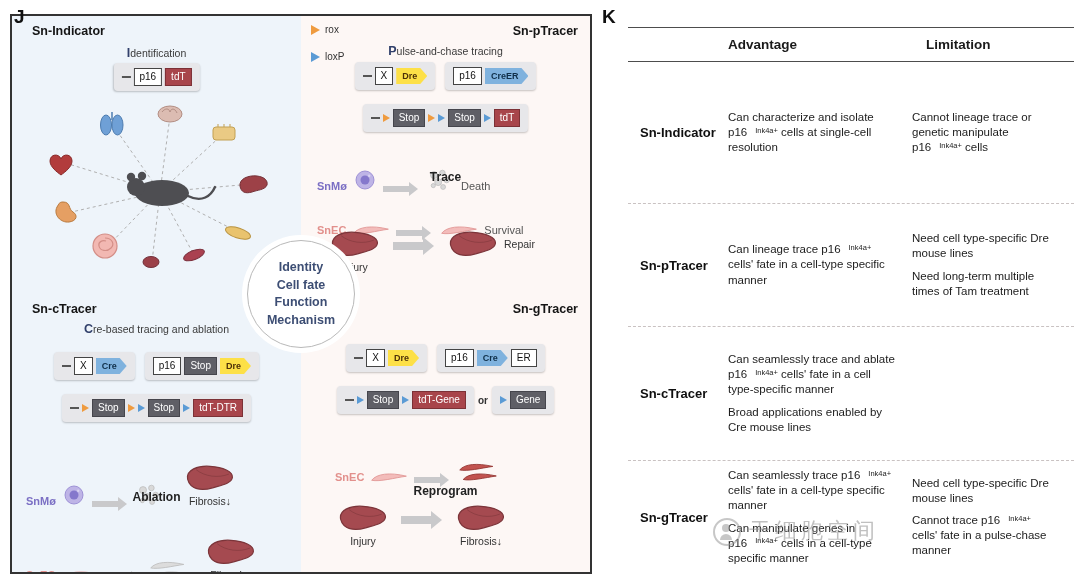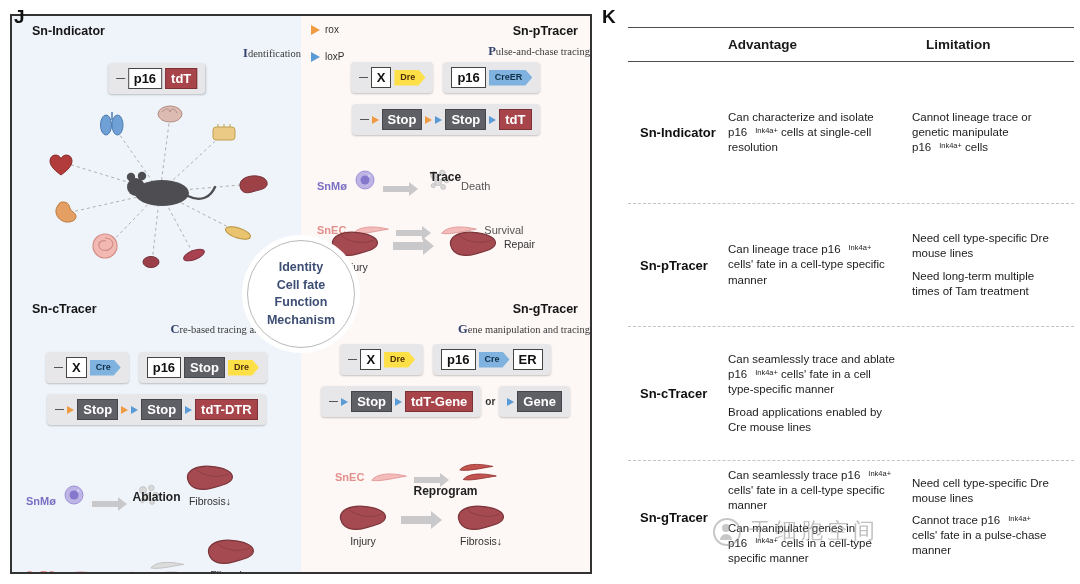--- a/index.html
+++ b/index.html
@@ -11,34 +11,34 @@
   .panel-label{position:absolute;font-size:19px;font-weight:800;color:#111;z-index:30;}
   
   .panelJ{position:absolute;left:10px;top:14px;width:578px;height:556px;border:2px solid #333;background:#fff;}
   .quad{position:absolute;overflow:hidden;}
   .q-tl{left:0;top:0;width:50%;height:50%;background:#eef4fa;border-right:1px solid #ababab;border-bottom:1px solid #ababab;}
   .q-tr{right:0;top:0;width:50%;height:50%;background:#fdf7f5;border-bottom:1px solid #ababab;}
   .q-bl{left:0;bottom:0;width:50%;height:50%;background:#eef4fa;border-right:1px solid #ababab;}
   .q-br{right:0;bottom:0;width:50%;height:50%;background:#fdf7f5;}
   .q-title{position:absolute;top:8px;font-size:12.5px;font-weight:800;color:#151515;}
   .q-title.left{left:20px;} .q-title.right{right:12px;}
-  .subtitle{position:absolute;left:0;width:100%;text-align:right;font-size:10.5px;color:#3a3a3a;font-family:Liberation Serif, serif;}
+  .subtitle{position:absolute;left:0;width:100%;text-align:center;font-size:10.5px;color:#3a3a3a;}
   .subtitle .cap{font-weight:800;color:#31406b;font-size:12.5px;}
   .center-circle{
     position:absolute;left:50%;top:50%;transform:translate(-50%,-50%);
     width:106px;height:106px;border-radius:50%;background:#fff;border:1px solid #b9b9b9;
     display:flex;flex-direction:column;justify-content:center;align-items:center;
     font-weight:800;color:#3d4e74;font-size:12.5px;line-height:1.4;z-index:20;
     box-shadow:0 0 0 5px #ffffff;
   }
   
   .construct{background:#e7e7ea;border-radius:4px;padding:5px 8px;display:flex;align-items:center;gap:3px;box-shadow:0 1px 2px rgba(0,0,0,.22);}
   .construct.abs{position:absolute;}
   .c-row{position:absolute;left:0;width:100%;display:flex;justify-content:center;gap:10px;align-items:center;}
-  .gbox{font-size:13px;line-height:1;padding:3px 5px;border:1px solid #444;background:#fff;color:#111;font-weight:700;white-space:nowrap;}
+  .gbox{font-size:10px;line-height:1;padding:3px 5px;border:1px solid #444;background:#fff;color:#111;font-weight:400;white-space:nowrap;}
   .gbox.red{background:#a8454b;border-color:#7c3136;color:#fff;}
   .gbox.dark{background:#5f5f66;border-color:#45454c;color:#fff;}
   .garrow{font-size:9px;line-height:1;padding:3.5px 10px 3.5px 6px;font-weight:700;white-space:nowrap;
     clip-path:polygon(0 0,calc(100% - 7px) 0,100% 50%,calc(100% - 7px) 100%,0 100%);}
   .garrow.orange{background:#fde047;color:#4d3008;}
   .garrow.blue{background:#7fb2de;color:#0f2f49;}
   .wire{display:inline-block;width:9px;height:1.5px;background:#555;}
   .tri{display:inline-block;width:0;height:0;border-top:4px solid transparent;border-bottom:4px solid transparent;border-left:7px solid #ef9b3f;}
   .tri.b{border-left-color:#5b9bd5;}
   .tri.big{border-top-width:5px;border-bottom-width:5px;border-left-width:9px;}
@@ -328,21 +328,20 @@
           <svg class="liver-svg">
               <use href="#sym-liver"></use>
             </svg>
           <span class="liver-label">Fibrosis↑</span>
         </div>
       </div>
     </div>
 
     <div class="quad q-br">
       <div class="q-title right">Sn-gTracer</div>
-      <div class="subtitle" style="top:28px;"><span class="cap">G</span><span>ene manipulation and tracing</span></div>
       <div class="c-row" style="top:50px;">
         <div class="construct">
           <span class="wire"></span>
           <span class="gbox">X</span>
           <span class="garrow orange">Dre</span>
         </div>
         <div class="construct">
           <span class="gbox">p16</span>
           <span class="garrow blue">Cre</span>
           <span class="gbox">ER</span>

